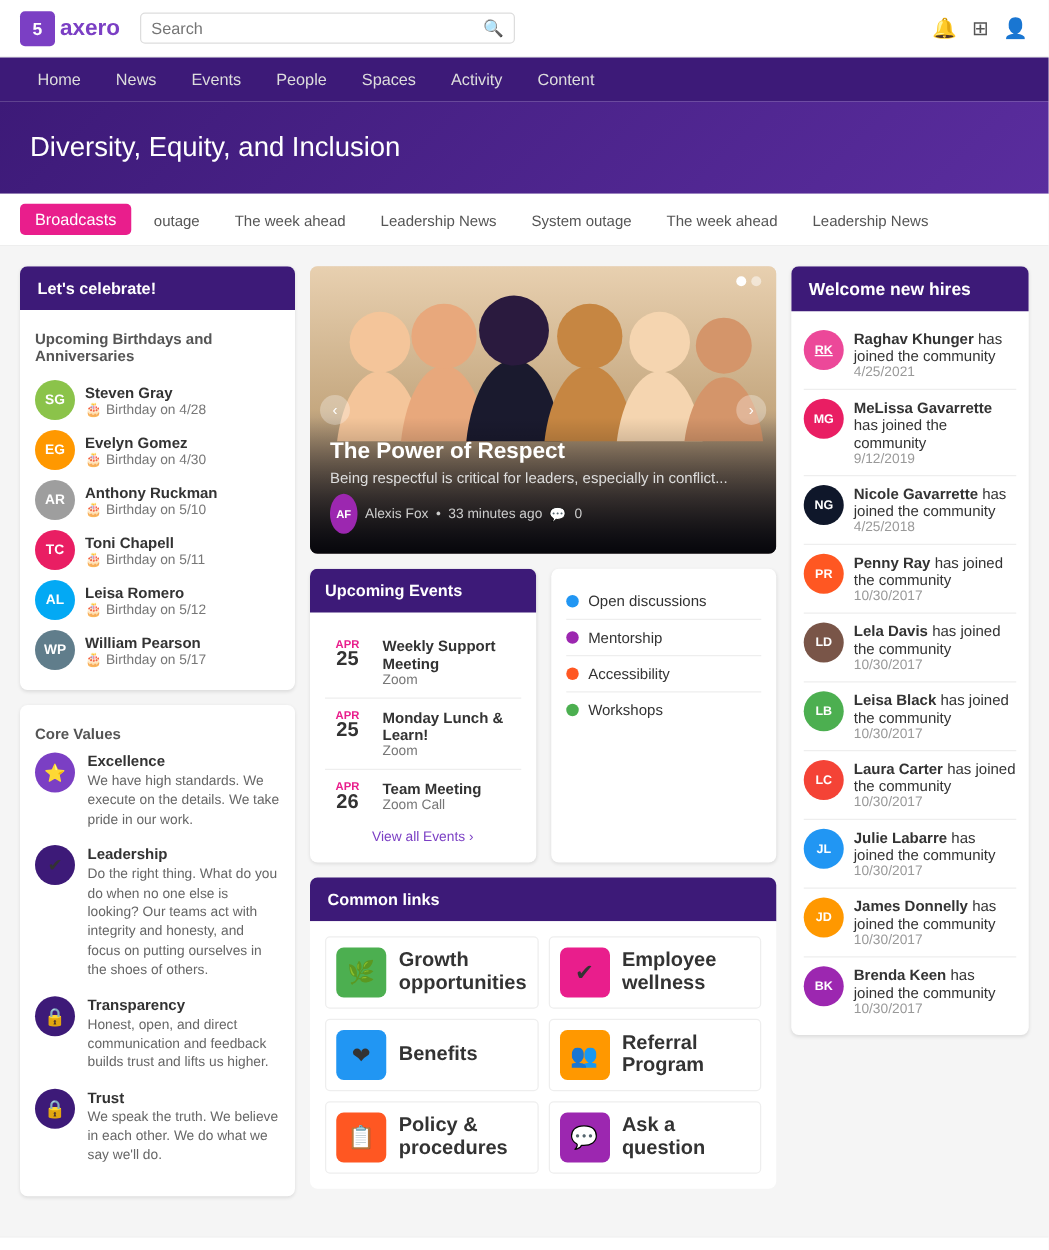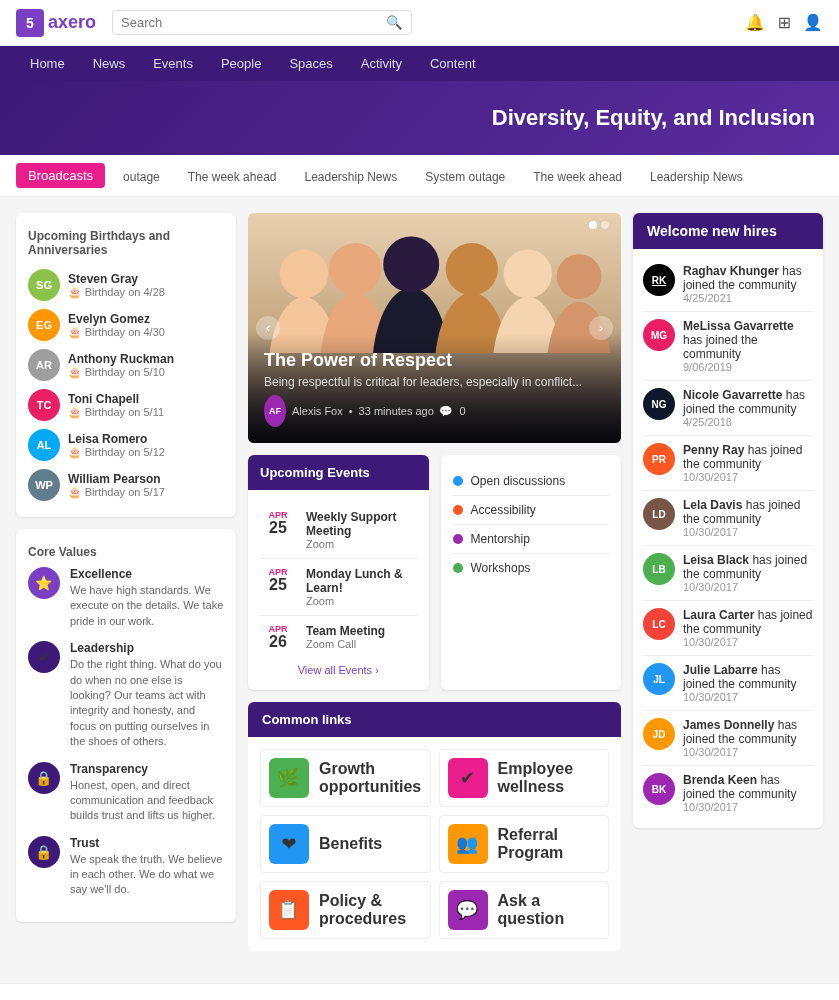--- a/index.html
+++ b/index.html
@@ -16,21 +16,21 @@
     .search-icon-btn { background: none; border: none; cursor: pointer; color: #666; margin-left: 4px; }
     .header-icons { margin-left: auto; display: flex; align-items: center; gap: 12px; }
     .header-icon { cursor: pointer; color: #555; font-size: 16px; }
 
     
     .main-nav { background: #3d1a78; display: flex; padding: 0 16px; }
     .main-nav a { color: #ddd; text-decoration: none; padding: 10px 14px; font-size: 13px; display: block; }
 
     
     .hero { background: linear-gradient(135deg, #3d1a78 0%, #5a2d9e 100%); padding: 24px 24px; color: #fff; }
-    .hero h1 { font-size: 22px; font-weight: bold; text-align: right; }
+    .hero h1 { font-size: 22px; font-weight: normal; }
 
     
     .broadcasts-bar { background: #fff; display: flex; align-items: flex-end; padding: 8px 16px; border-bottom: 1px solid #eee; gap: 8px; overflow: hidden; }
     .broadcasts-btn { background: #e91e8c; color: #fff; border: none; border-radius: 4px; padding: 5px 12px; font-size: 13px; cursor: pointer; white-space: nowrap; }
     .broadcasts-item { color: #555; font-size: 12px; padding: 4px 10px; white-space: nowrap; }
 
     
     .main-content { display: flex; gap: 0; padding: 16px; max-width: 839px; margin: 0 auto; }
     .left-panel { width: 220px; min-width: 220px; display: flex; flex-direction: column; gap: 12px; }
     .center-panel { flex: 1; display: flex; flex-direction: column; gap: 12px; margin: 0 12px; }
@@ -108,21 +108,21 @@
     
     footer { background: #fff; padding: 16px 24px; display: flex; justify-content: space-between; align-items: center; border-top: 1px solid #eee; margin-top: 16px; font-size: 11px; color: #777; }
 
     
     .av-sg { background: #8bc34a; }
     .av-eg { background: #ff9800; }
     .av-ar { background: #9e9e9e; }
     .av-tc { background: #e91e63; }
     .av-alice { background: #03a9f4; }
     .av-wp { background: #607d8b; }
-    .av-rk { background: #000000; text-decoration: underline; }
+    .av-rk { background: #ec4899; text-decoration: underline; }
     .av-mg { background: #e91e63; }
     .av-ng { background: #0f172a; }
     .av-pr { background: #ff5722; }
     .av-ld { background: #795548; }
     .av-lb { background: #4caf50; }
     .av-lc { background: #f44336; }
     .av-jl { background: #2196f3; }
     .av-jd { background: #ff9800; }
     .av-bk { background: #9c27b0; }
   </style>
@@ -169,20 +169,21 @@
   <span class="broadcasts-item">System outage</span>
   <span class="broadcasts-item">The week ahead</span>
   <span class="broadcasts-item">Leadership News</span>
 </div>
 
 <div class="main-content">
 
   <div class="left-panel">
 
     <div class="card">
+      <div class="celebrate-header">Let's celebrate!</div>
       <div class="card-body">
         <div class="section-title">Upcoming Birthdays and Anniversaries</div>
         <div id="birthday-list">
             <div class="birthday-item">
     <div class="avatar av-sg">SG</div>
     <div class="birthday-info">
       <div class="name">Steven Gray</div>
       <div class="date">🎂 Birthday on 4/28</div>
     </div>
   </div>
@@ -346,26 +347,26 @@
       </div>
 
       <div class="card">
         <div class="card-body">
           <div id="resources-list">
               <div class="resource-item">
     <div class="res-dot" style="background:#2196f3"></div>
     <span>Open discussions</span>
   </div>
               <div class="resource-item">
+    <div class="res-dot" style="background:#9c27b0"></div>
+    <span>Mentorship</span>
+  </div>
+              <div class="resource-item">
     <div class="res-dot" style="background:#ff5722"></div>
     <span>Accessibility</span>
-  </div>
-              <div class="resource-item">
-    <div class="res-dot" style="background:#9c27b0"></div>
-    <span>Mentorship</span>
   </div>
               <div class="resource-item">
     <div class="res-dot" style="background:#4caf50"></div>
     <span>Workshops</span>
   </div>
             </div>
         </div>
       </div>
     </div>
 
@@ -410,21 +411,21 @@
     <div class="hire-avatar av-rk">RK</div>
     <div class="hire-info">
       <div class="name"><strong>Raghav Khunger</strong> <span>has joined the community</span></div>
       <div class="date">4/25/2021</div>
     </div>
   </div>
             <div class="hire-item">
     <div class="hire-avatar av-mg">MG</div>
     <div class="hire-info">
       <div class="name"><strong>MeLissa Gavarrette</strong> <span>has joined the community</span></div>
-      <div class="date">9/06/2019</div>
+      <div class="date">9/12/2019</div>
     </div>
   </div>
             <div class="hire-item">
     <div class="hire-avatar av-ng">NG</div>
     <div class="hire-info">
       <div class="name"><strong>Nicole Gavarrette</strong> <span>has joined the community</span></div>
       <div class="date">4/25/2018</div>
     </div>
   </div>
             <div class="hire-item">

